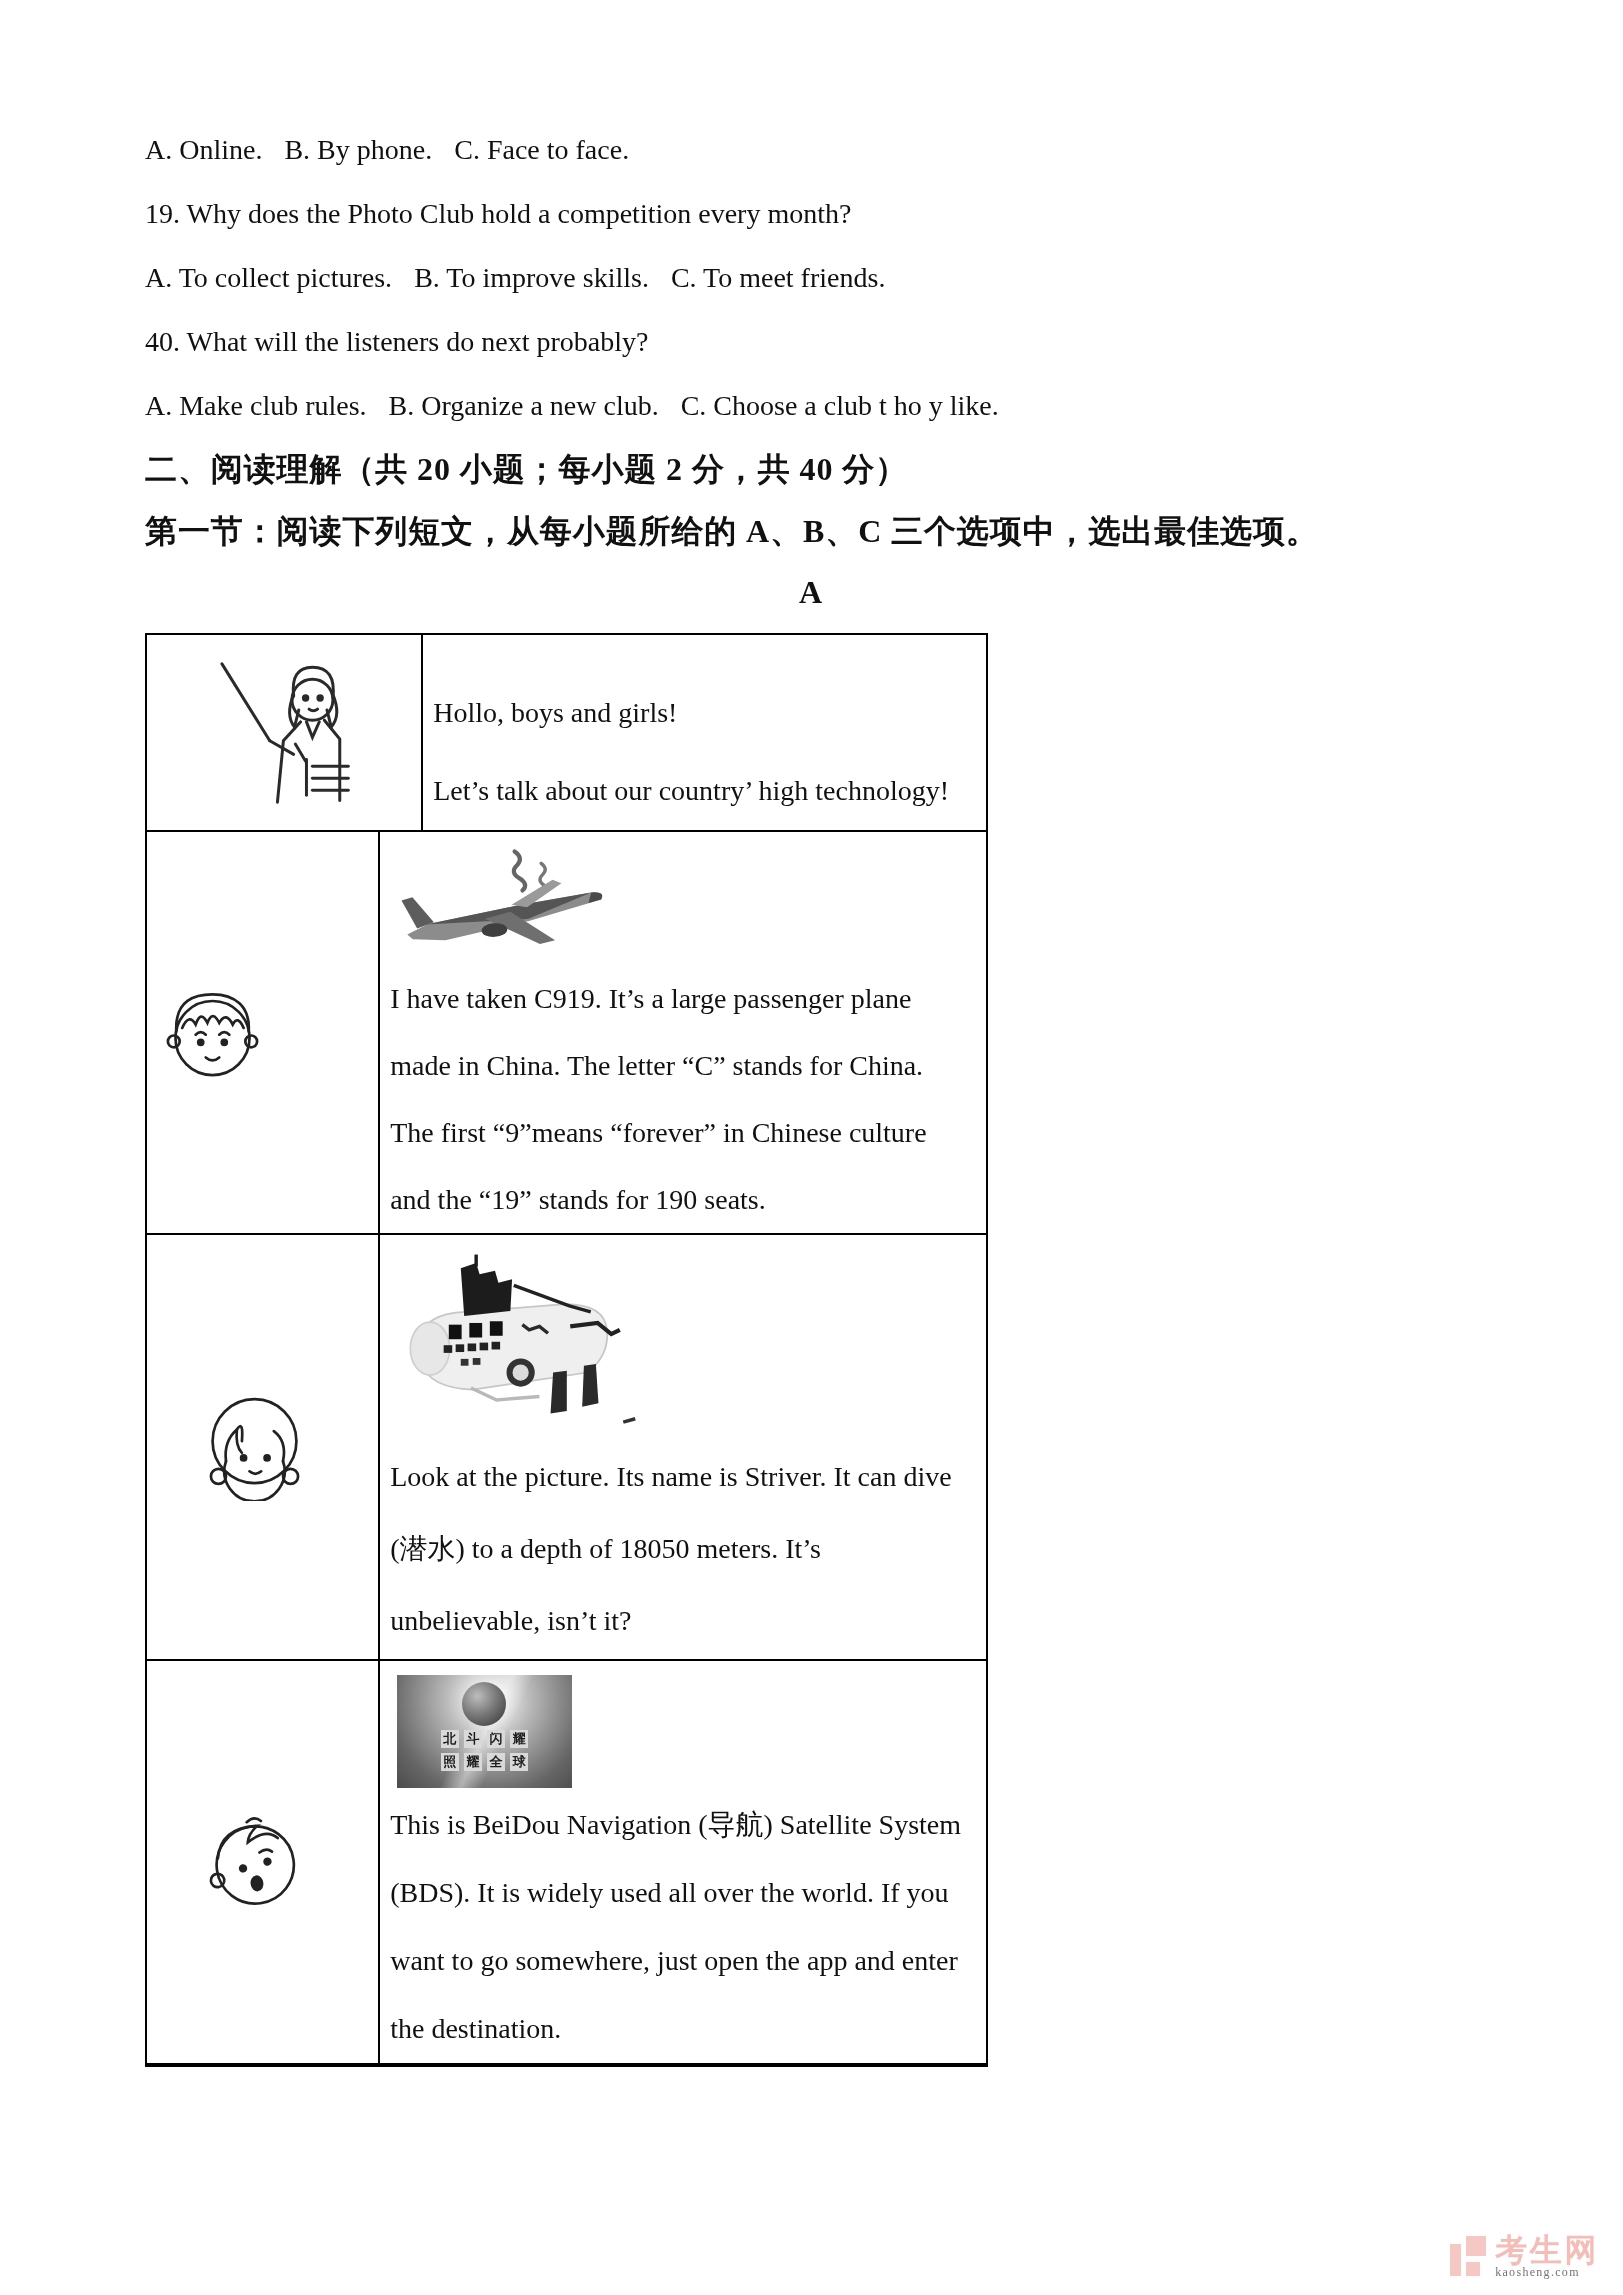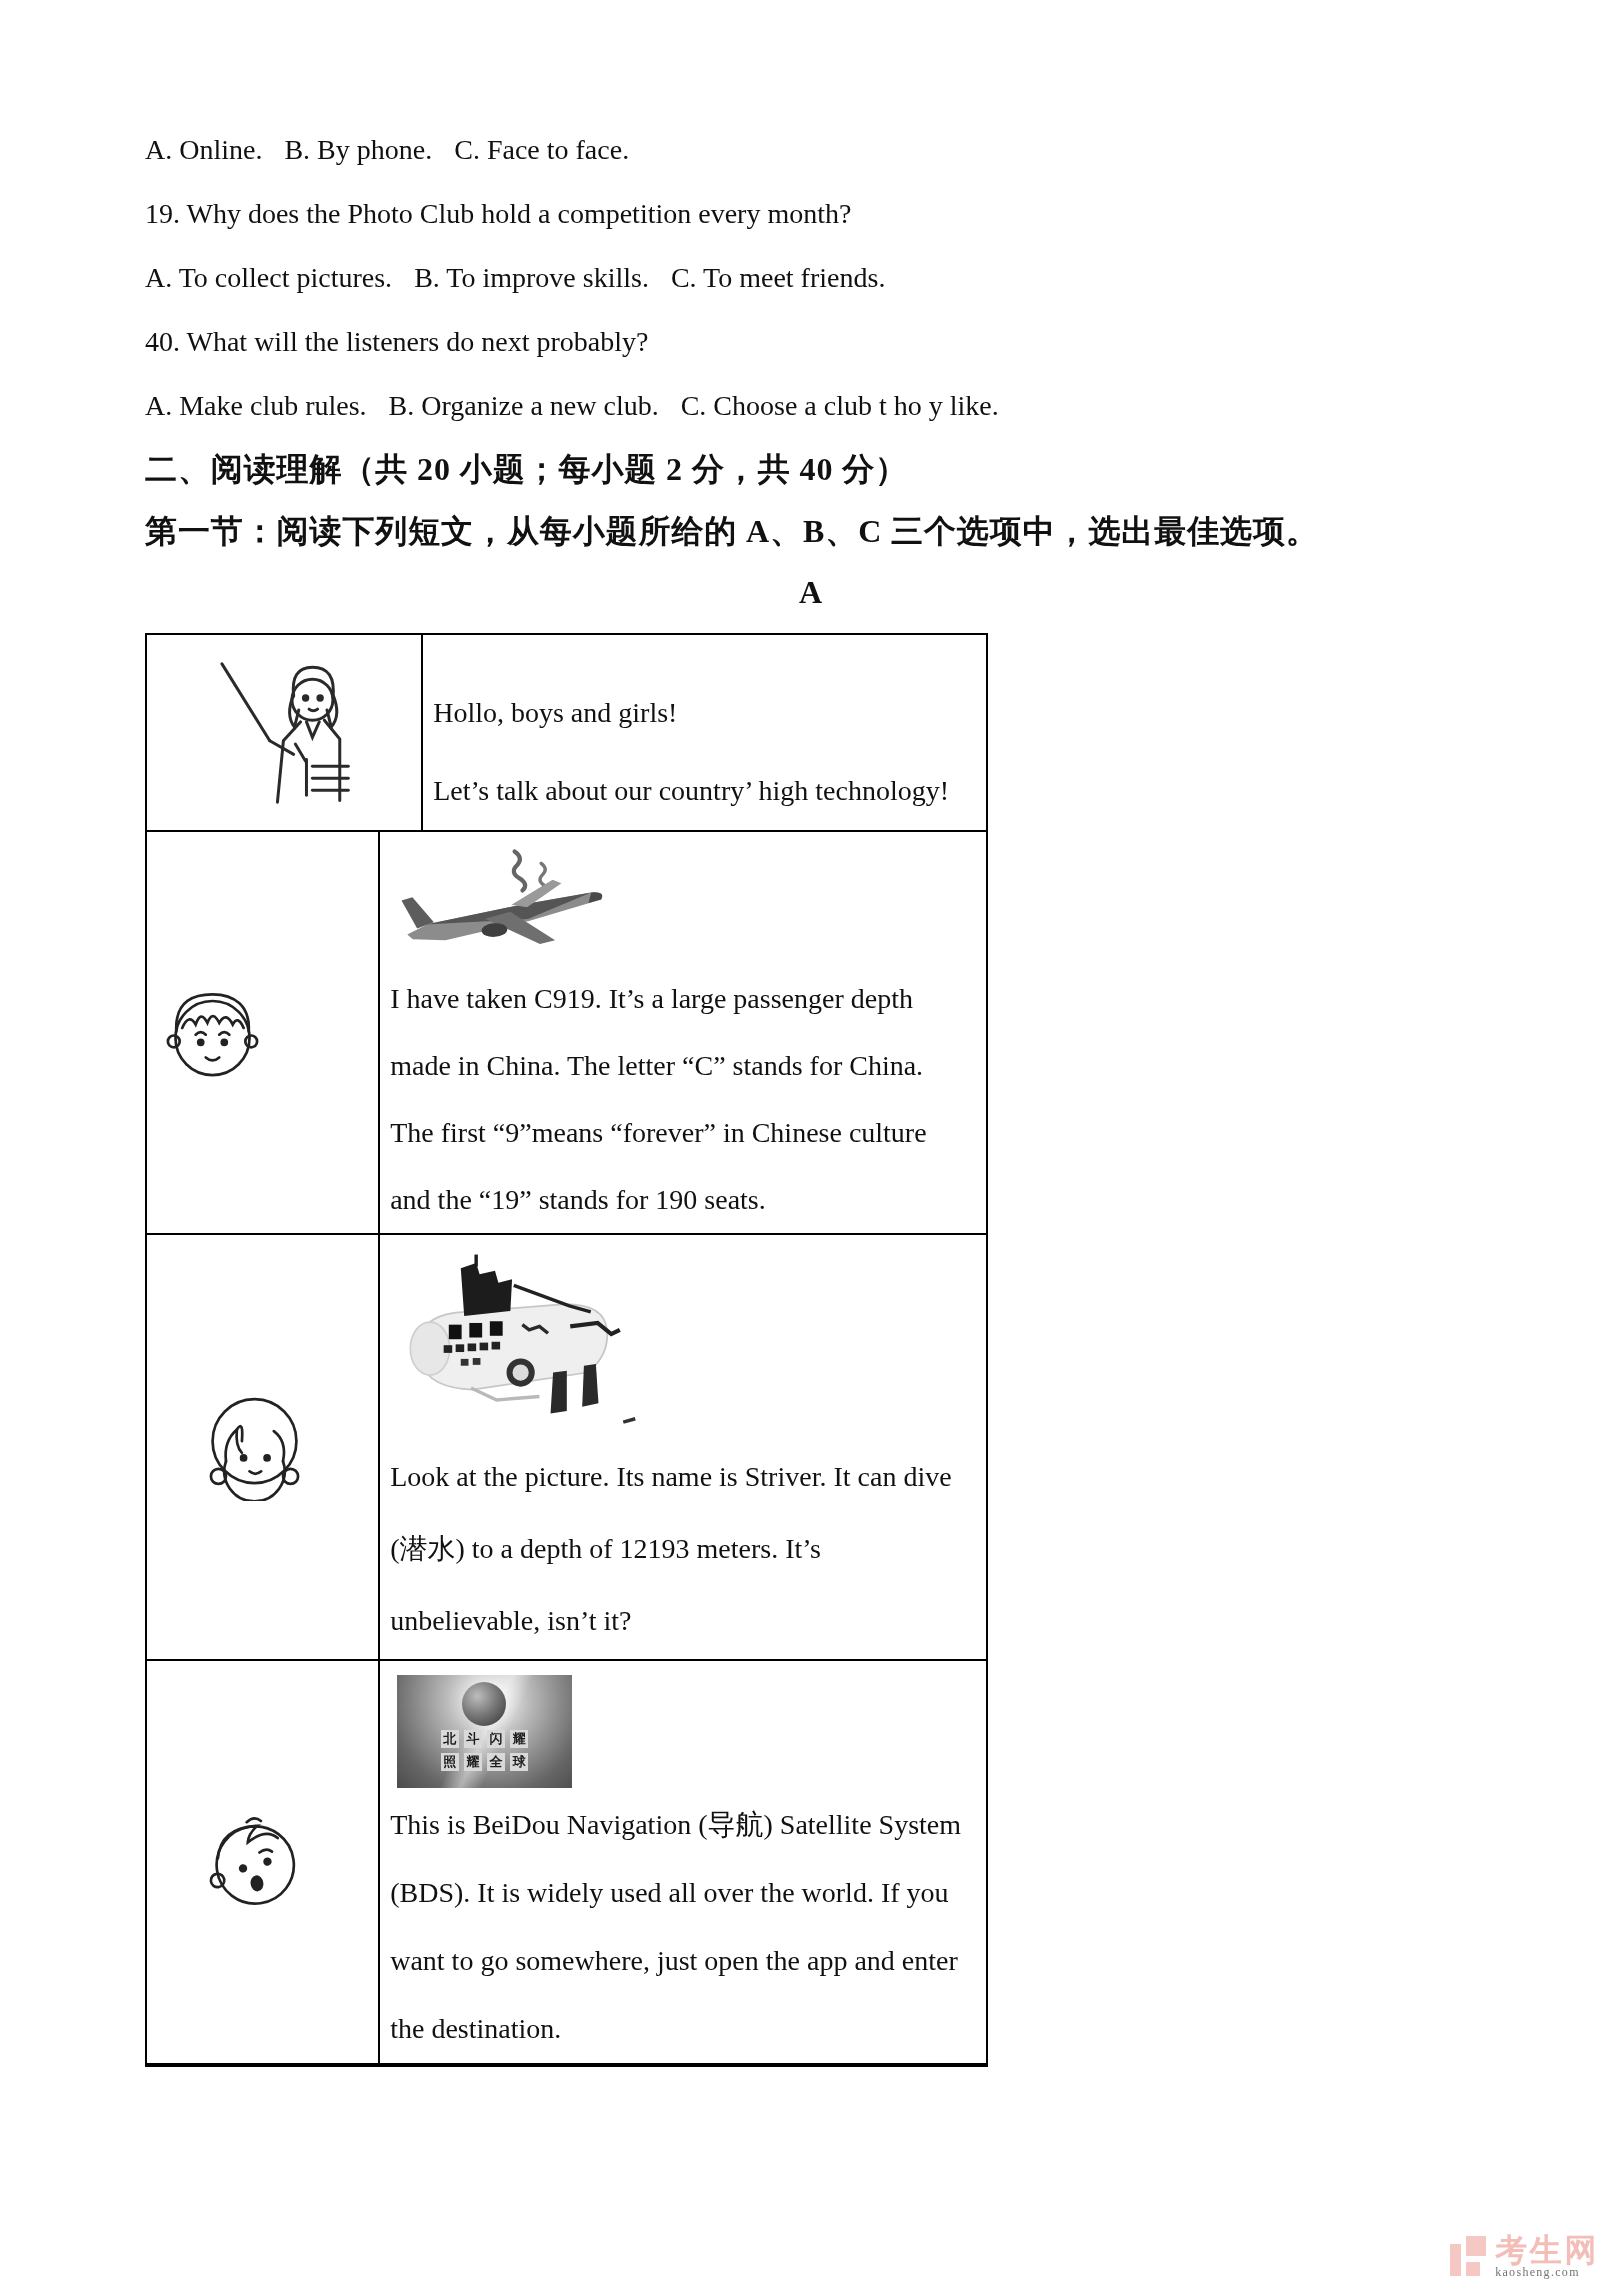--- a/index.html
+++ b/index.html
@@ -145,21 +145,21 @@
                 <path d="M30,92 L14,58 L27,55 L50,86 Z" fill="#5d5d5d"></path>
                 <path d="M18,98 L42,88 L150,73 L236,64 Q253,64 247,73 L162,92 L62,108 L24,104 Z" fill="#8c8c8c"></path>
                 <path d="M40,88 L150,73 L236,64 L160,90 Z" fill="#555"></path>
                 <path d="M110,86 L172,120 L190,117 L140,80 Z" fill="#6f6f6f"></path>
                 <path d="M142,72 L192,46 L202,51 L160,76 Z" fill="#9a9a9a"></path>
                 <ellipse cx="120" cy="100" rx="15" ry="8" fill="#3f3f3f"></ellipse>
                 <path d="M236,64 Q253,64 247,73 L232,76 Z" fill="#4a4a4a"></path>
               </g>
             </svg>
           </div>
-          <div class="tl">I have taken C919. It’s a large passenger depth</div>
+          <div class="tl">I have taken C919. It’s a large passenger plane</div>
           <div class="tl">made in China. The letter “C” stands for China.</div>
           <div class="tl">The first “9”means “forever” in Chinese culture</div>
           <div class="tl">and the “19” stands for 190 seats.</div>
         </div>
       </div>
 
       <div class="prow r3">
         <div class="pleft">
           <span class="shift-s">
             <svg width="109" height="108" viewBox="0 0 130 126" fill="none" stroke="#222" stroke-width="3.2" stroke-linecap="round">
@@ -197,21 +197,21 @@
               <circle cx="148" cy="148" r="13" fill="#dcdcdc" stroke="#333" stroke-width="7"></circle>
               <path d="M150,92 l8,6 l12,-4 l10,8" stroke="#2a2a2a" stroke-width="4" fill="none"></path>
               <path d="M186,148 L183,196 L202,193 L202,146 Z" fill="#2a2a2a"></path>
               <path d="M222,140 L220,188 L239,184 L236,138 Z" fill="#2a2a2a"></path>
               <path d="M206,94 L238,90 L254,103 l10,-5" stroke="#222" stroke-width="5" fill="none"></path>
               <path d="M90,166 L120,180 L170,176" stroke="#b9b9b9" stroke-width="4" fill="none"></path>
               <path d="M268,206 l14,-4" stroke="#333" stroke-width="4"></path>
             </svg>
           </div>
           <div class="tl">Look at the picture. Its name is Striver. It can dive</div>
-          <div class="tl">(潜水) to a depth of 12193 meters. It’s</div>
+          <div class="tl">(潜水) to a depth of 18050 meters. It’s</div>
           <div class="tl">unbelievable, isn’t it?</div>
         </div>
       </div>
 
       <div class="prow r4">
         <div class="pleft">
           <span class="shift-s">
             <svg width="106" height="99" viewBox="0 0 126 118" fill="none" stroke="#222" stroke-width="3.2" stroke-linecap="round">
               <g transform="rotate(-8 63 60)">
                 <circle cx="63" cy="62" r="46"></circle>

